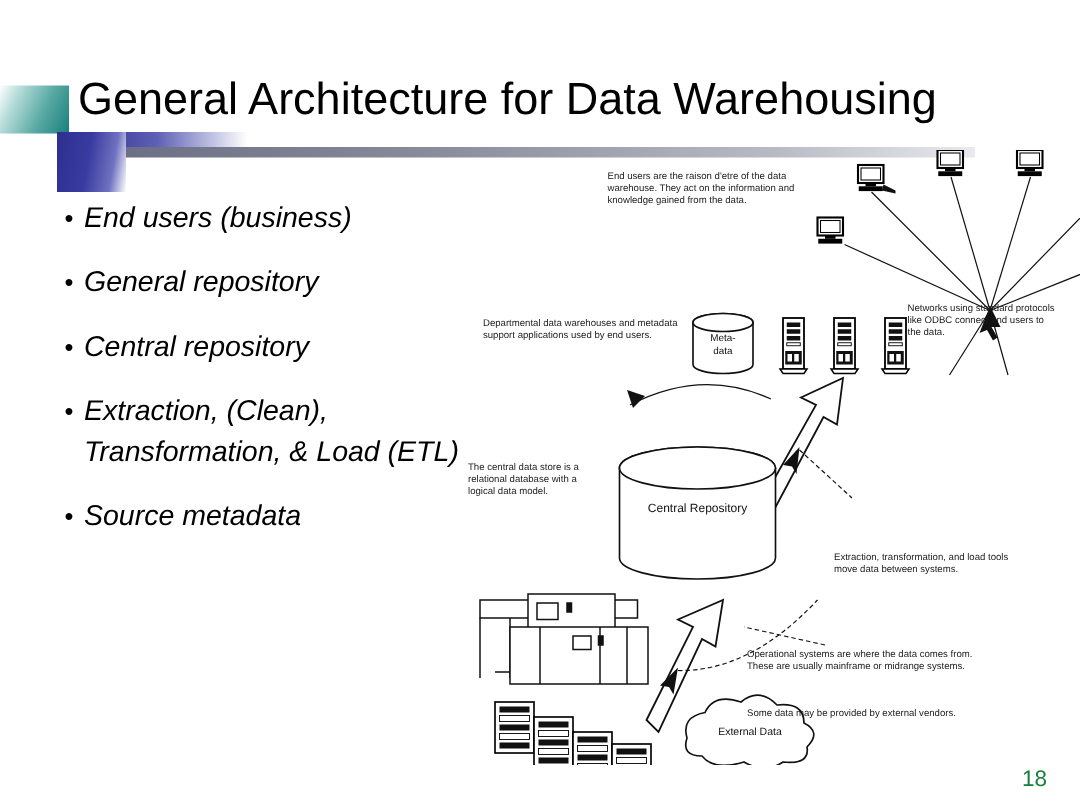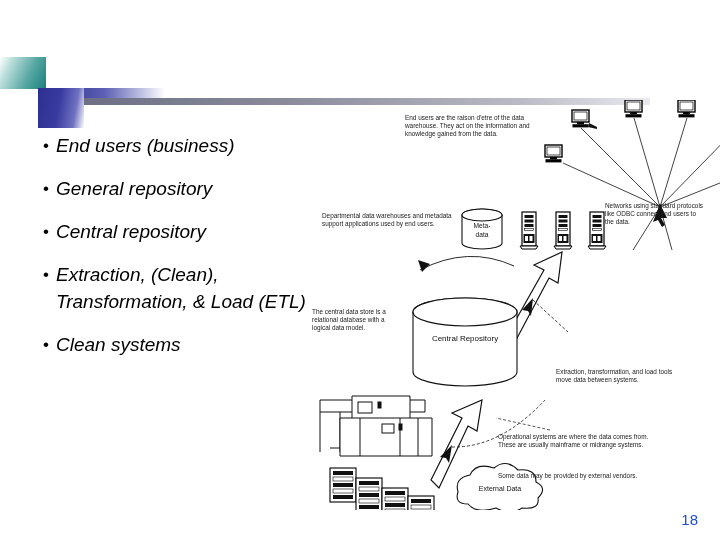--- a/index.html
+++ b/index.html
@@ -49,54 +49,55 @@
   #diagram{position:absolute;left:300px;top:100px;width:420px;height:410px;}
   .dtext{
     position:absolute;font-size:6.4px;line-height:8.2px;color:#1b1b1b;
     font-family:"Liberation Sans", sans-serif;
   }
   .cyl-label{
     position:absolute;font-size:6.6px;line-height:8px;color:#111;text-align:center;
     font-family:"Liberation Sans", sans-serif;
   }
   .page-num{
-    position:absolute;right:22px;bottom:12px;font-size:15px;color:#1d4ed8;
+    position:absolute;right:22px;bottom:12px;font-size:15px;color:#15803d;
   }
 </style>
 </head>
 <body>
 
 <div id="slide">
 
   <div class="deco-teal"></div>
   <div class="deco-bar"></div>
   <div class="deco-bar-blue"></div>
   <div class="deco-blue"></div>
 
+  <div class="slide-title">General Architecture for Data Warehousing</div>
 
   <div class="bullets">
     <div class="bullet">
       <span class="dot">•</span>
       <span class="btext">End users (business)</span>
     </div>
     <div class="bullet">
       <span class="dot">•</span>
       <span class="btext">General repository</span>
     </div>
     <div class="bullet">
       <span class="dot">•</span>
       <span class="btext">Central repository</span>
     </div>
     <div class="bullet">
       <span class="dot">•</span>
       <span class="btext">Extraction, (Clean), Transformation, &amp; Load (ETL)</span>
     </div>
     <div class="bullet">
       <span class="dot">•</span>
-      <span class="btext">Clean systems</span>
+      <span class="btext">Source metadata</span>
     </div>
   </div>
 
   <div id="diagram">
 
     <svg width="420" height="410" viewBox="0 0 420 410">
       <defs>
         <g id="monitor">
           <rect x="0" y="0" width="17" height="12" fill="#ffffff" stroke="#000" stroke-width="1.4"></rect>
           <rect x="2" y="2" width="13" height="8" fill="#ffffff" stroke="#000" stroke-width="0.7"></rect>

